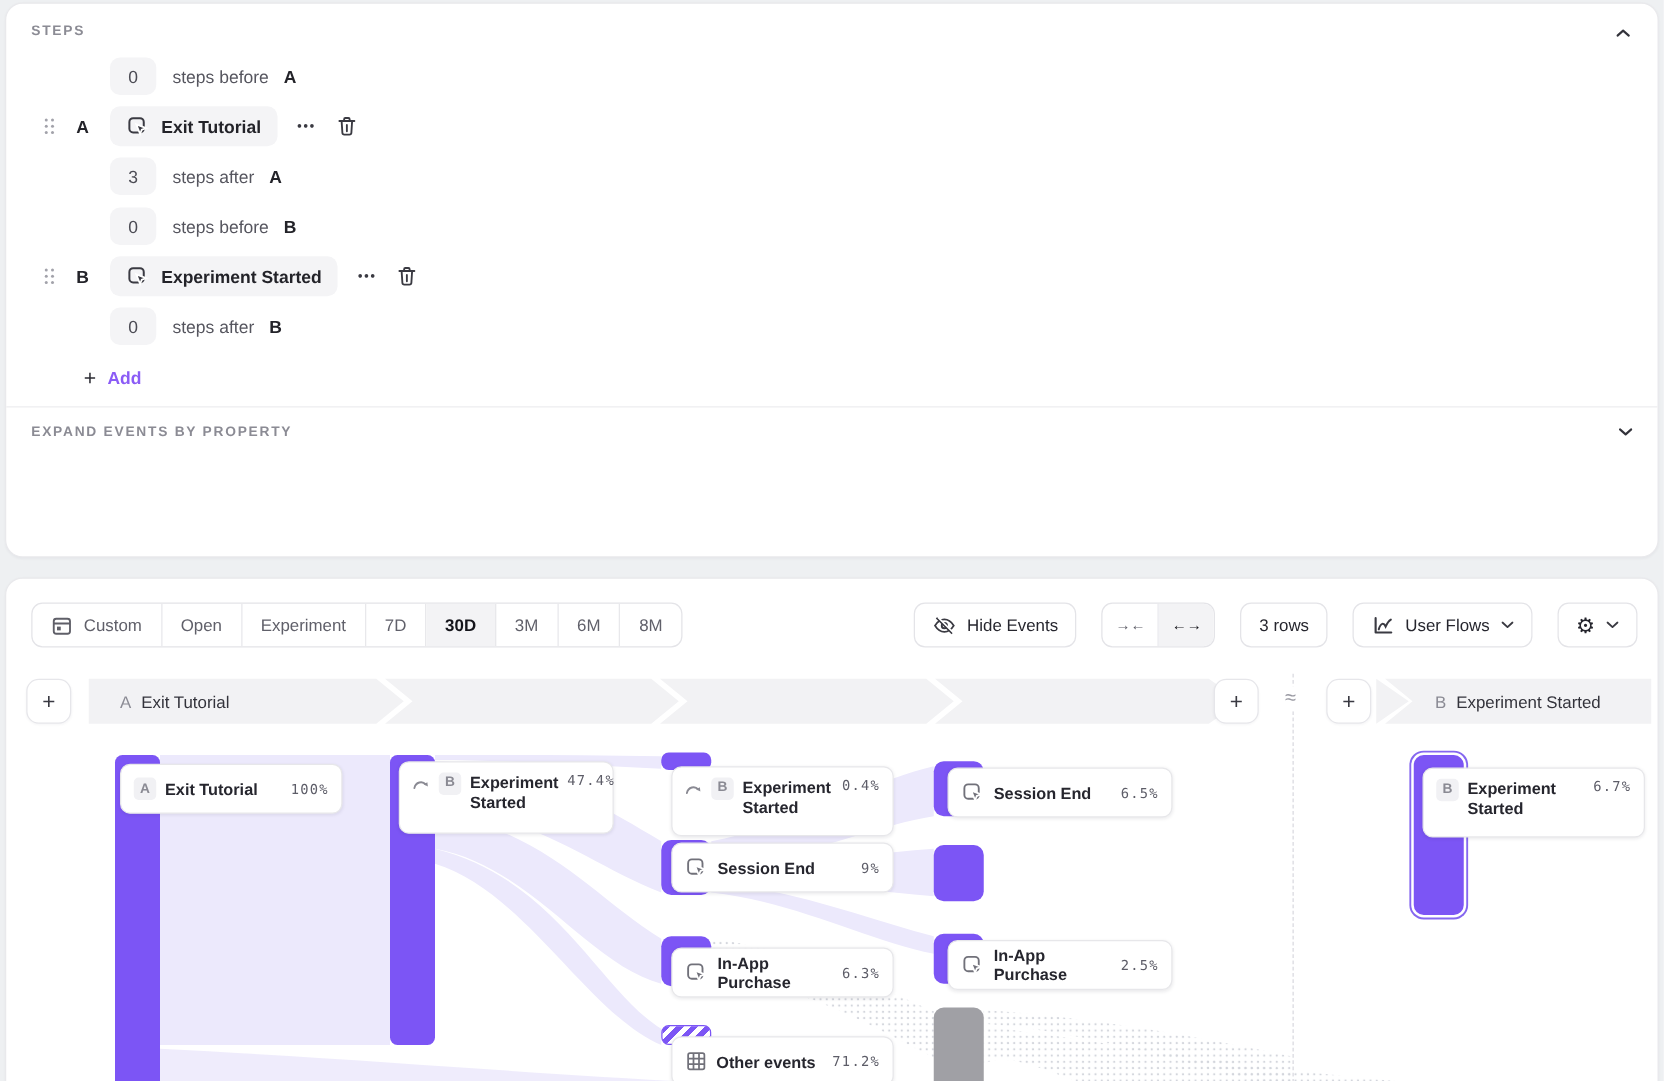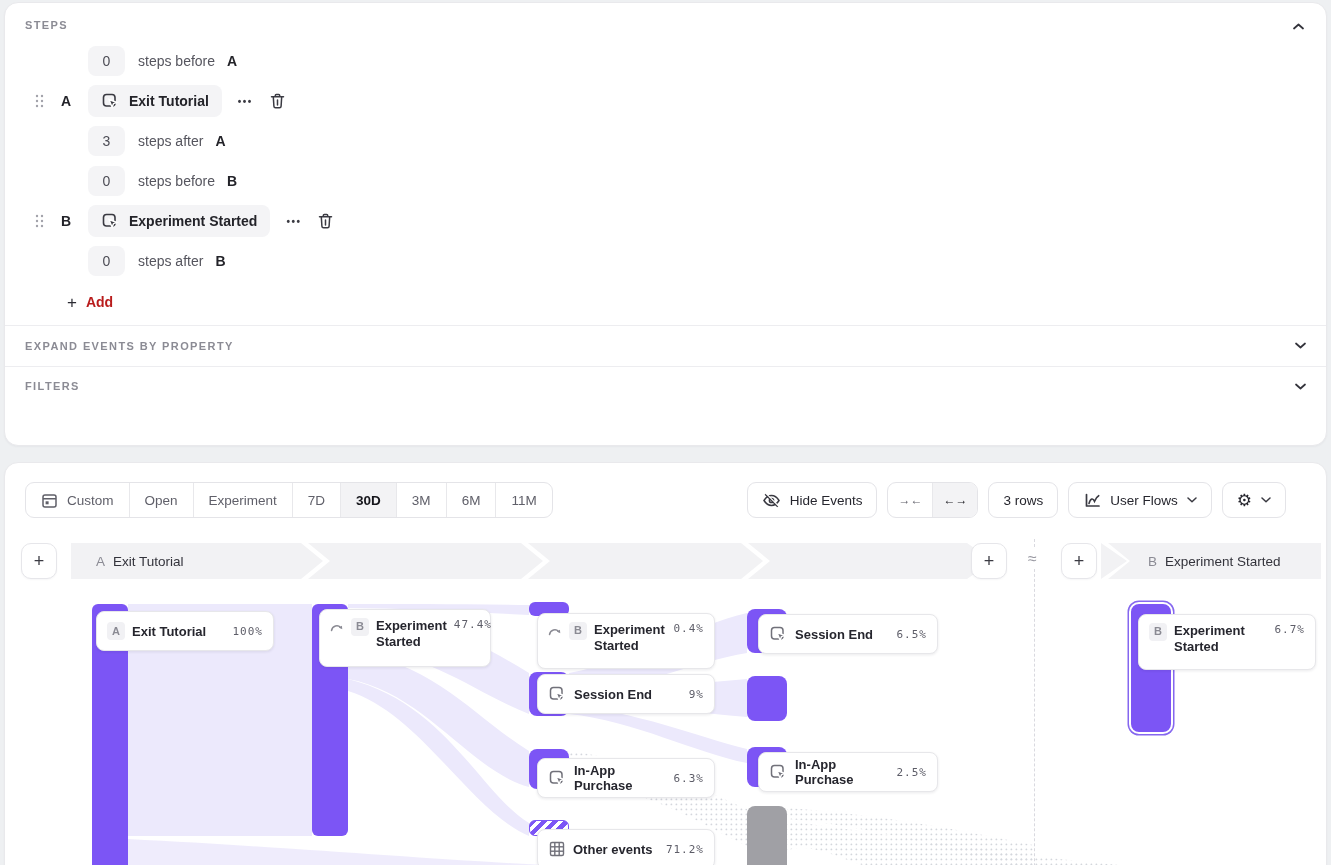--- a/index.html
+++ b/index.html
@@ -41,36 +41,36 @@
   .step-letter { font-size: 14px; font-weight: 600; color: #232329; width: 12px; text-align:center; }
   .step-chip { height: 32px; background: #f4f4f6; border-radius: 8px;
     display: inline-flex; align-items: center; gap: 9px; padding: 0 13px;
     font-size: 14px; font-weight: 600; color: #232329; cursor: pointer; }
   .more-dots { font-size: 10px; letter-spacing: 1.5px; color: #3a3a42; cursor: pointer; font-weight: bold; }
   .icon-btn { display:flex; align-items:center; justify-content:center; cursor:pointer; }
 
   .row-add { position: absolute; left: 62px; top: 287px; height: 24px;
     display: flex; align-items: center; gap: 9px; cursor: pointer; }
   .row-add .plus-glyph { font-size: 17px; font-weight: 500; color: #2b2b33; line-height: 1; }
-  .row-add span.lbl { font-size: 14px; font-weight: 600; color: #b91c1c; }
+  .row-add span.lbl { font-size: 14px; font-weight: 600; color: #8b5cf6; }
 
   .sections { position: absolute; top: 322px; left: 0; right: 0; }
   .sec-row { height: 40.5px; border-top: 1px solid #ededf0; padding: 0 20px;
     display: flex; align-items: center; justify-content: space-between; cursor: pointer; }
 
   
-  .toolbar { position: absolute; top: 19px; left: 20px; right: 40px; height: 36px;
+  .toolbar { position: absolute; top: 19px; left: 20px; right: 16px; height: 36px;
     display: flex; align-items: center; }
   .seg { display: flex; align-items: stretch; height: 36px;
     border: 1px solid #e4e4e8; border-radius: 9px; background: #fff; overflow: hidden; }
   .seg .cell { display: flex; align-items: center; gap: 9px; padding: 0 15px;
     font-size: 13.5px; color: #60606a; border-right: 1px solid #e8e8eb; cursor: pointer; white-space: nowrap; }
   .seg .cell:last-child { border-right: none; }
   .seg .cell.sel { background: #f3f3f5; color: #15151b; font-weight: bold; }
-  .toolbar-right { margin-left: auto; display: flex; align-items: flex-end; gap: 10px; }
+  .toolbar-right { margin-left: auto; display: flex; align-items: flex-end; gap: 20px; }
   .tbtn { height: 36px; border: 1px solid #e4e4e8; border-radius: 9px; background: #fff;
     display: flex; align-items: center; gap: 9px; padding: 0 14px;
     font-size: 13.5px; font-weight: 500; color: #26262e; cursor: pointer; white-space: nowrap; }
   .pair .cell { padding: 0 10px; font-size: 12px; }
   .arrows-dim { color: #c0c0c8; }
   .arrows-dark { color: #26262e; }
 
   
   .plusbtn { position: absolute; width: 36px; height: 36px;
     border: 1px solid #e6e6ea; border-radius: 10px; background: #fff;
@@ -202,26 +202,20 @@
     <span class="lbl">Add</span>
   </div>
 
   <div class="sections">
     <div class="sec-row">
       <span class="sec-label">EXPAND EVENTS BY PROPERTY</span>
       <svg class="ic" width="11" height="7" viewBox="0 0 11 7">
           <polyline points="1,1.5 5.5,5.5 10,1.5" fill="none" stroke="#33333b" stroke-width="1.7" stroke-linecap="round" stroke-linejoin="round"></polyline>
         </svg>
     </div>
-    <div class="sec-row">
-      <span class="sec-label">FILTERS</span>
-      <svg class="ic" width="11" height="7" viewBox="0 0 11 7">
-          <polyline points="1,1.5 5.5,5.5 10,1.5" fill="none" stroke="#33333b" stroke-width="1.7" stroke-linecap="round" stroke-linejoin="round"></polyline>
-        </svg>
-    </div>
   </div>
 </div>
 
 <div class="panel" id="report-panel">
 
   <div class="toolbar">
     <div class="seg">
       <div class="cell">
         <svg class="ic" width="17" height="17" viewBox="0 0 17 17">
             <rect x="2" y="3" width="13" height="12" rx="2" fill="none" stroke="#5f5f68" stroke-width="1.5"></rect>
@@ -242,21 +236,21 @@
       <div class="cell sel">
           <span>30D</span>
         </div>
       <div class="cell">
           <span>3M</span>
         </div>
       <div class="cell">
           <span>6M</span>
         </div>
       <div class="cell">
-          <span>11M</span>
+          <span>8M</span>
         </div>
     </div>
 
     <div class="toolbar-right">
       <div class="tbtn">
         <svg class="ic" width="19" height="17" viewBox="0 0 19 17">
             <path d="M2 8.5c2.1-3.4 4.9-5 7.5-5s5.4 1.6 7.5 5c-2.1 3.4-4.9 5-7.5 5s-5.4-1.6-7.5-5z" fill="none" stroke="#3a3a42" stroke-width="1.5"></path>
             <circle cx="9.5" cy="8.5" r="2.1" fill="none" stroke="#3a3a42" stroke-width="1.5"></circle>
             <line x1="3.2" y1="2.2" x2="15.8" y2="14.8" stroke="#3a3a42" stroke-width="1.6"></line>
             <line x1="4.3" y1="1.7" x2="16.9" y2="14.3" stroke="#fff" stroke-width="1.2"></line>

